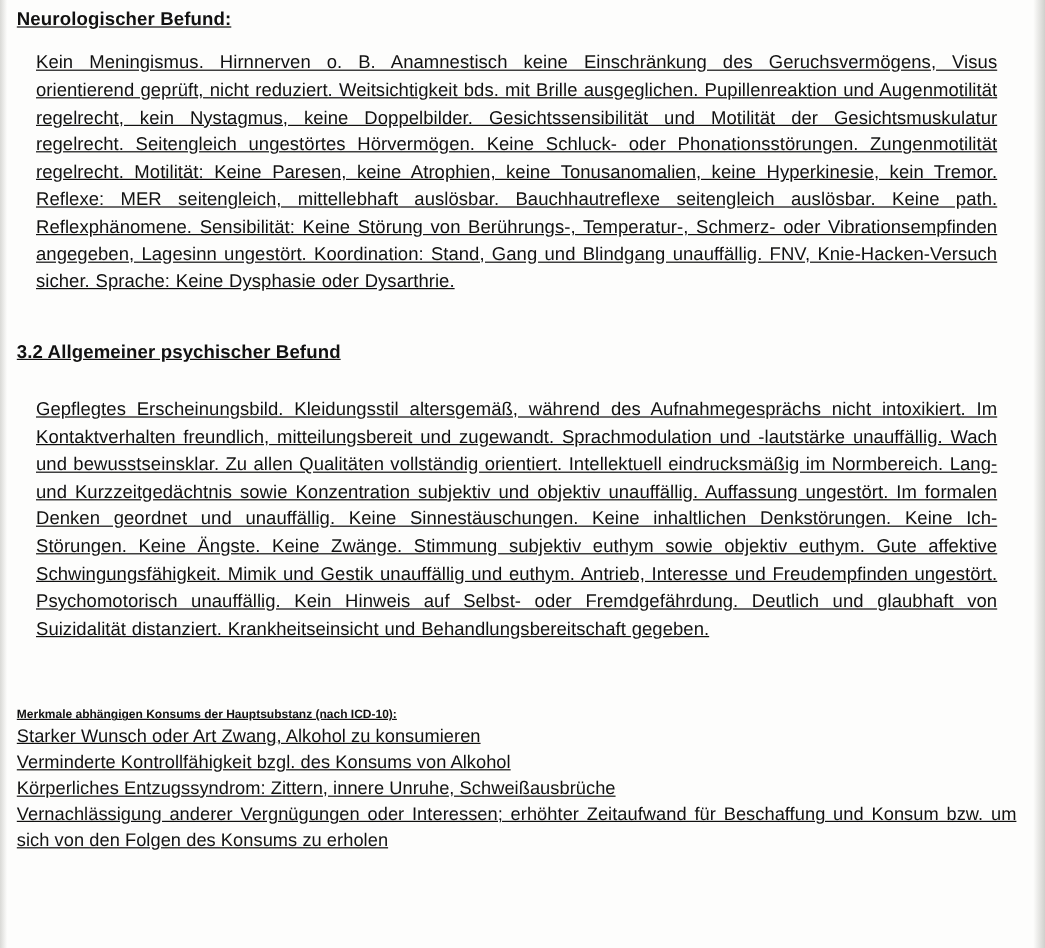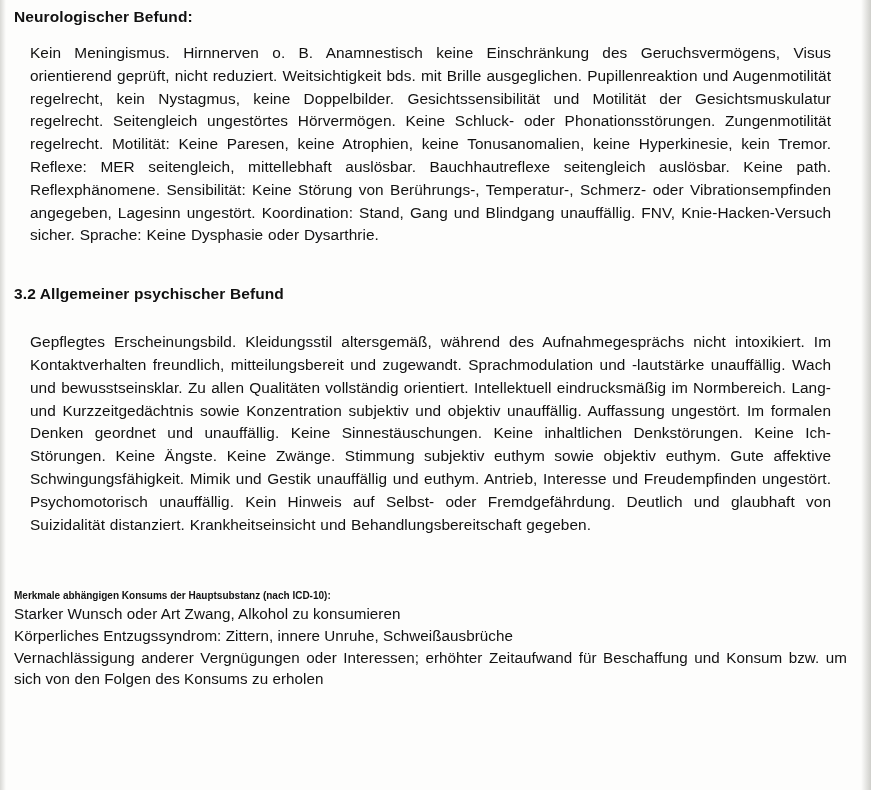--- a/index.html
+++ b/index.html
@@ -35,20 +35,21 @@
     content: "";
     position: absolute;
     top: 0; right: 0;
     width: 10px; height: 790px;
     background: linear-gradient(to left, #cfcfcb, #fdfdfc);
     pointer-events: none;
   }
   .doc {
     position: relative;
     z-index: 2;
+    text-decoration: underline;
   }
   h2.section-heading {
     font-size: 15.5px;
     font-weight: bold;
     margin: 0 0 2px 0;
     letter-spacing: 0.1px;
   }
   .para {
     font-size: 15.4px;
     line-height: 1.48;
@@ -100,18 +101,19 @@
     </div>
 
     <div class="gap-lg"></div>
 
 
     <div class="gap-md"></div>
 
     <div class="block criteria-block">
       <p class="sub-heading">Merkmale abhängigen Konsums der Hauptsubstanz (nach ICD-10):</p>
       <p class="list-line">Starker Wunsch oder Art Zwang, Alkohol zu konsumieren</p>
+      <p class="list-line">Verminderte Kontrollfähigkeit bzgl. des Konsums von Alkohol</p>
       <p class="list-line">Körperliches Entzugssyndrom: Zittern, innere Unruhe, Schweißausbrüche</p>
       <p class="list-line justified">Vernachlässigung anderer Vergnügungen oder Interessen; erhöhter Zeitaufwand für Beschaffung und Konsum bzw. um sich von den Folgen des Konsums zu erholen</p>
     </div>
 
   </div>
 </div>
 
 </body></html>

